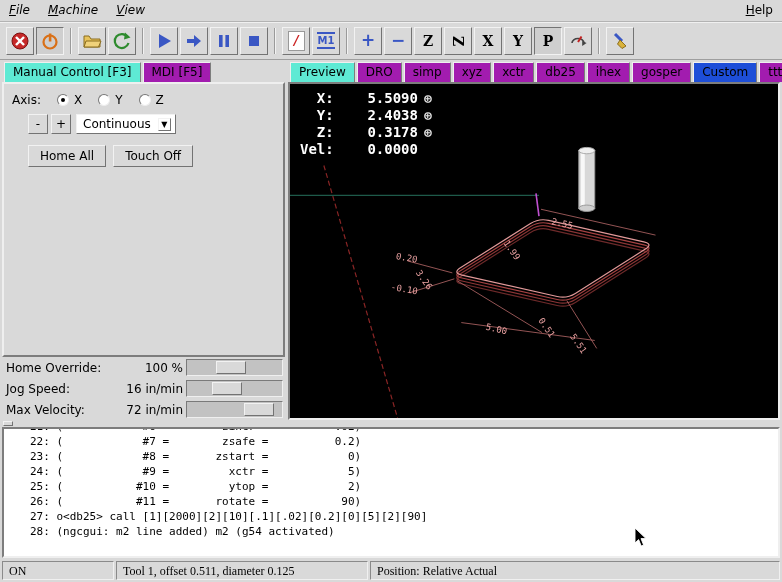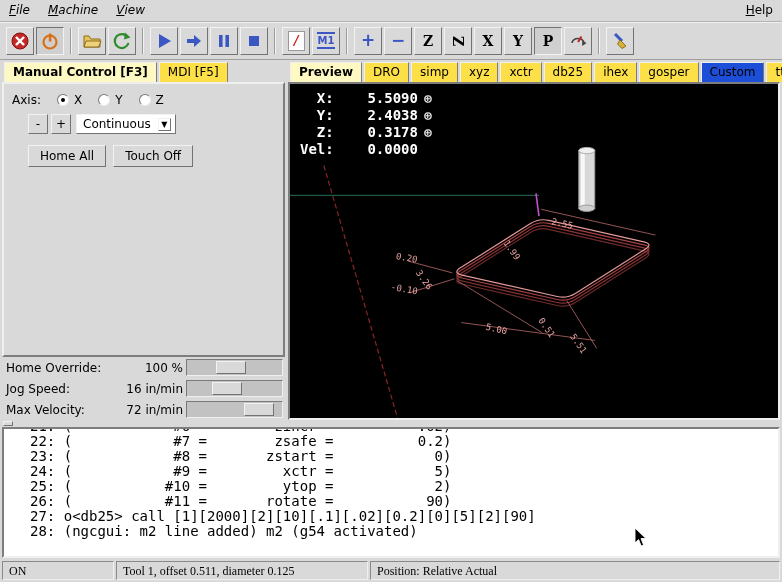--- a/index.html
+++ b/index.html
@@ -24,23 +24,23 @@
   .tsep{width:0;height:26px;margin:0 5px;border-left:1px solid #9a9a9a;border-right:1px solid #f2f2f2;flex:0 0 auto;}
   .tletter{font-family:"DejaVu Serif",serif;font-weight:bold;font-size:14px;}
   .rot90{display:inline-block;transform:rotate(90deg);}
   .bglyph{color:#3a57c4;font-weight:bold;font-size:17px;line-height:1;}
   .skip-page{width:15px;height:18px;background:#fff;border:1px solid #999;color:#cc2222;
              font:bold 13px "DejaVu Serif",serif;font-style:italic;display:flex;align-items:center;justify-content:center;}
   .m1glyph{color:#3a57c4;font-weight:bold;font-size:10px;border-top:2px solid #3a57c4;border-bottom:2px solid #3a57c4;padding:1px 1px;}
 
   
   .tabs{position:absolute;top:0;left:0;right:0;height:23px;display:flex;align-items:flex-end;padding-left:2px;}
-  .tab{background:#fde047;border:1px solid #7d7d7d;border-bottom:none;border-top-color:#efefef;border-left-color:#efefef;
+  .tab{background:#a21caf;border:1px solid #7d7d7d;border-bottom:none;border-top-color:#efefef;border-left-color:#efefef;
        padding:2px 8px 3px;margin-right:2px;white-space:nowrap;}
-  .tab.active{background:#fef9c3;font-weight:bold;}
+  .tab.active{background:#5eead4;}
   .tab.lit{background:#1d4ed8;margin-top:28px;}
 
   
   .left-panel{position:absolute;top:59px;left:2px;width:284px;height:361px;}
   .lp-frame{position:absolute;top:23px;left:0;right:1px;bottom:63px;background:#d9d9d9;
             border:2px solid;border-color:#efefef #7d7d7d #7d7d7d #efefef;}
   .axis-row{display:flex;align-items:center;gap:16px;margin:9px 8px 0;}
   .radio-wrap{display:flex;align-items:center;gap:5px;}
   .radio{width:12px;height:12px;border-radius:50%;background:#fff;border:1px solid;
          border-color:#777 #eee #eee #777;position:relative;box-sizing:border-box;}
@@ -76,21 +76,21 @@
   .dro-label{display:inline-block;width:4ch;text-align:right;}
   .dro-value{display:inline-block;width:10ch;text-align:right;}
   .homed{margin-left:6px;font-size:13px;color:#e6e6e6;}
   .dimtext{fill:#e8a0a0;font-family:"DejaVu Sans Mono",monospace;font-size:9px;}
 
   
   .sash{position:absolute;left:3px;top:421px;width:10px;height:5px;background:#d9d9d9;box-sizing:border-box;
         border:1px solid;border-color:#f2f2f2 #737373 #737373 #f2f2f2;}
   .code-area{position:absolute;left:2px;right:2px;top:427px;bottom:24px;background:#fff;overflow:hidden;
              border:2px solid;border-color:#7d7d7d #efefef #efefef #7d7d7d;
-             font-family:"DejaVu Sans Mono",monospace;font-size:14px;line-height:15px;padding-left:26px;}
+             font-family:"DejaVu Sans Mono",monospace;font-size:11px;line-height:15px;padding-left:26px;}
   .code-line{white-space:pre;}
   .code-line.partial{margin-top:-10px;}
 
   
   .statusbar{position:absolute;left:0;right:0;bottom:0;height:24px;display:flex;align-items:center;
              gap:2px;padding:0 2px;background:#d9d9d9;font-family:Liberation Serif, serif;}
   .status-cell{height:19px;box-sizing:border-box;padding:2px 6px;white-space:nowrap;overflow:hidden;
                border:1px solid;border-color:#8a8a8a #f0f0f0 #f0f0f0 #8a8a8a;}
   .sc1{width:112px;} .sc2{width:252px;} .sc3{flex:1;}
 

